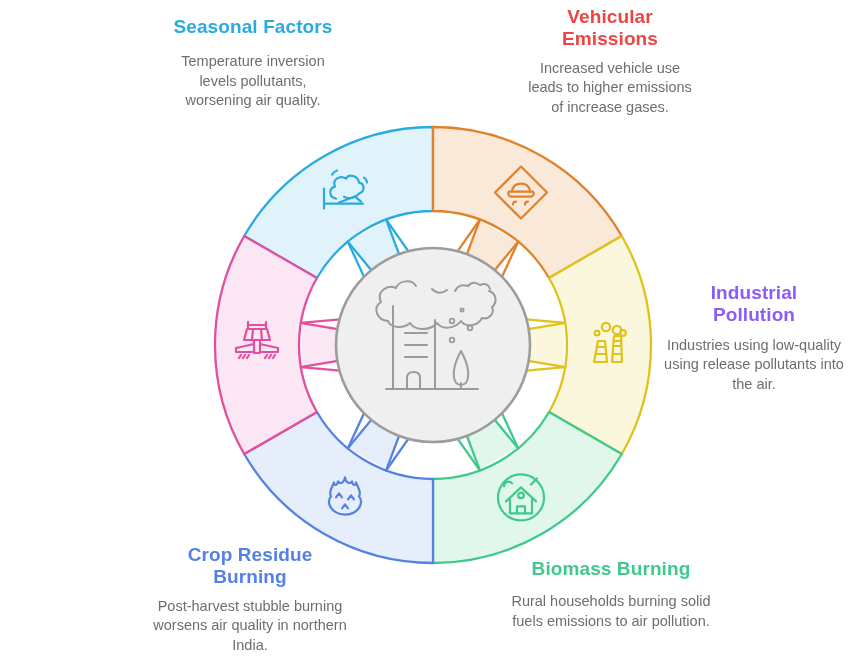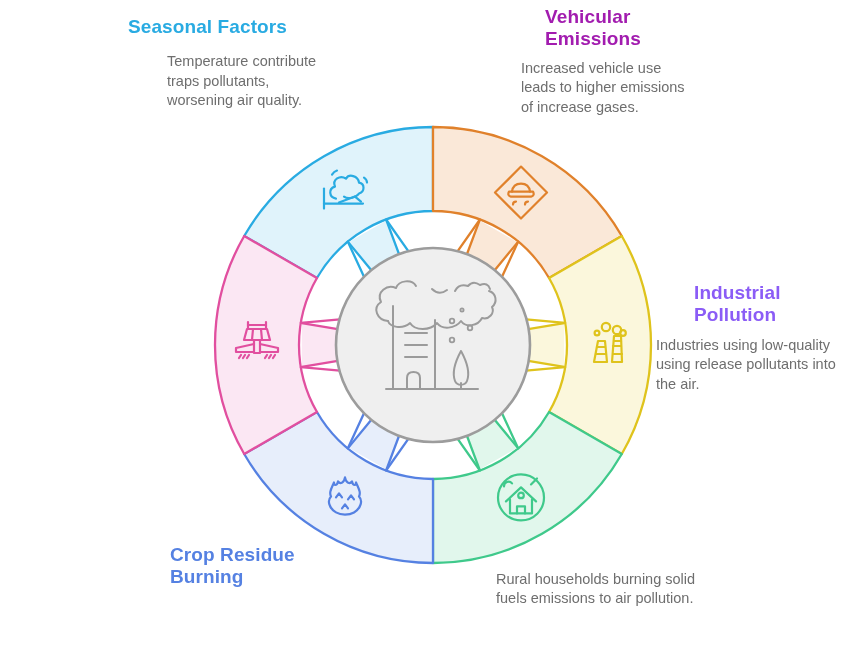--- a/index.html
+++ b/index.html
@@ -1,19 +1,19 @@
 <!DOCTYPE html>
 <html><head>
 <meta charset="utf-8">
 <style>
   html,body{margin:0;padding:0;background:#ffffff;}
   body{width:858px;height:665px;overflow:hidden;font-family:"Liberation Sans",sans-serif;}
   .stage{position:relative;width:858px;height:665px;}
   svg.wheel{position:absolute;left:0;top:0;}
-  .label{position:absolute;}
+  .label{position:absolute;text-align:center;}
   .seg-title{margin:0 auto;font-size:19px;font-weight:600;line-height:1.18;letter-spacing:.1px;}
   .seg-desc{margin:0 auto;font-size:14.5px;line-height:1.34;color:#6e6e6e;}
   .pos-seasonal-factors{left:128px;top:16px;width:250px;}
   .pos-seasonal-factors .seg-desc{max-width:172px;margin-top:14px;}
   .pos-vehicular-emissions{left:500px;top:6px;width:220px;}
   .pos-vehicular-emissions .seg-title{max-width:130px;}
   .pos-vehicular-emissions .seg-desc{max-width:178px;margin-top:8px;}
   .pos-industrial-pollution{left:656px;top:282px;width:196px;}
   .pos-industrial-pollution .seg-title{max-width:120px;}
   .pos-industrial-pollution .seg-desc{max-width:196px;margin-top:9px;}
@@ -144,35 +144,37 @@
         <path d="M-14,13 l2,-3" stroke="#E14F9F" fill="none" stroke-width="2.2" stroke-linecap="round" stroke-linejoin="round"></path>
         <path d="M-10,13 l2,-3" stroke="#E14F9F" fill="none" stroke-width="2.2" stroke-linecap="round" stroke-linejoin="round"></path>
         <path d="M8,13 l2,-3" stroke="#E14F9F" fill="none" stroke-width="2.2" stroke-linecap="round" stroke-linejoin="round"></path>
         <path d="M12,13 l2,-3" stroke="#E14F9F" fill="none" stroke-width="2.2" stroke-linecap="round" stroke-linejoin="round"></path>
         <path d="M16,13 l2,-3" stroke="#E14F9F" fill="none" stroke-width="2.2" stroke-linecap="round" stroke-linejoin="round"></path>
       </g>
     </svg>
 
   <div class="label pos-seasonal-factors">
     <h2 class="seg-title" style="color: rgb(41, 171, 226);">Seasonal Factors</h2>
-    <p class="seg-desc">Temperature contribute traps pollutants, worsening air quality.</p>
+    <p class="seg-desc">Temperature inversion levels pollutants, worsening air quality.</p>
   </div>
 
   <div class="label pos-vehicular-emissions">
-    <h2 class="seg-title" style="color: #a21caf;">Vehicular Emissions</h2>
+    <h2 class="seg-title" style="color: #ef4444;">Vehicular Emissions</h2>
     <p class="seg-desc">Increased vehicle use leads to higher emissions of increase gases.</p>
   </div>
 
   <div class="label pos-industrial-pollution">
     <h2 class="seg-title" style="color: #8b5cf6;">Industrial Pollution</h2>
     <p class="seg-desc">Industries using low-quality using release pollutants into the air.</p>
   </div>
 
   <div class="label pos-biomass-burning">
+    <h2 class="seg-title" style="color: rgb(63, 201, 139);">Biomass Burning</h2>
     <p class="seg-desc">Rural households burning solid fuels emissions to air pollution.</p>
   </div>
 
   <div class="label pos-crop-residue-burning">
     <h2 class="seg-title" style="color: rgb(85, 129, 226);">Crop Residue Burning</h2>
+    <p class="seg-desc">Post-harvest stubble burning worsens air quality in northern India.</p>
   </div>
 
 
 </div>
 
 </body></html>

